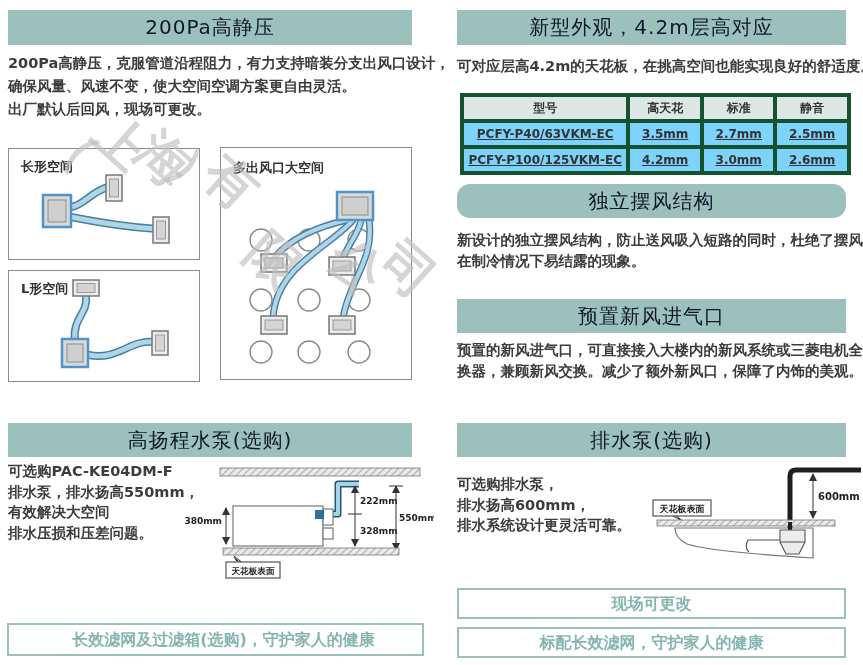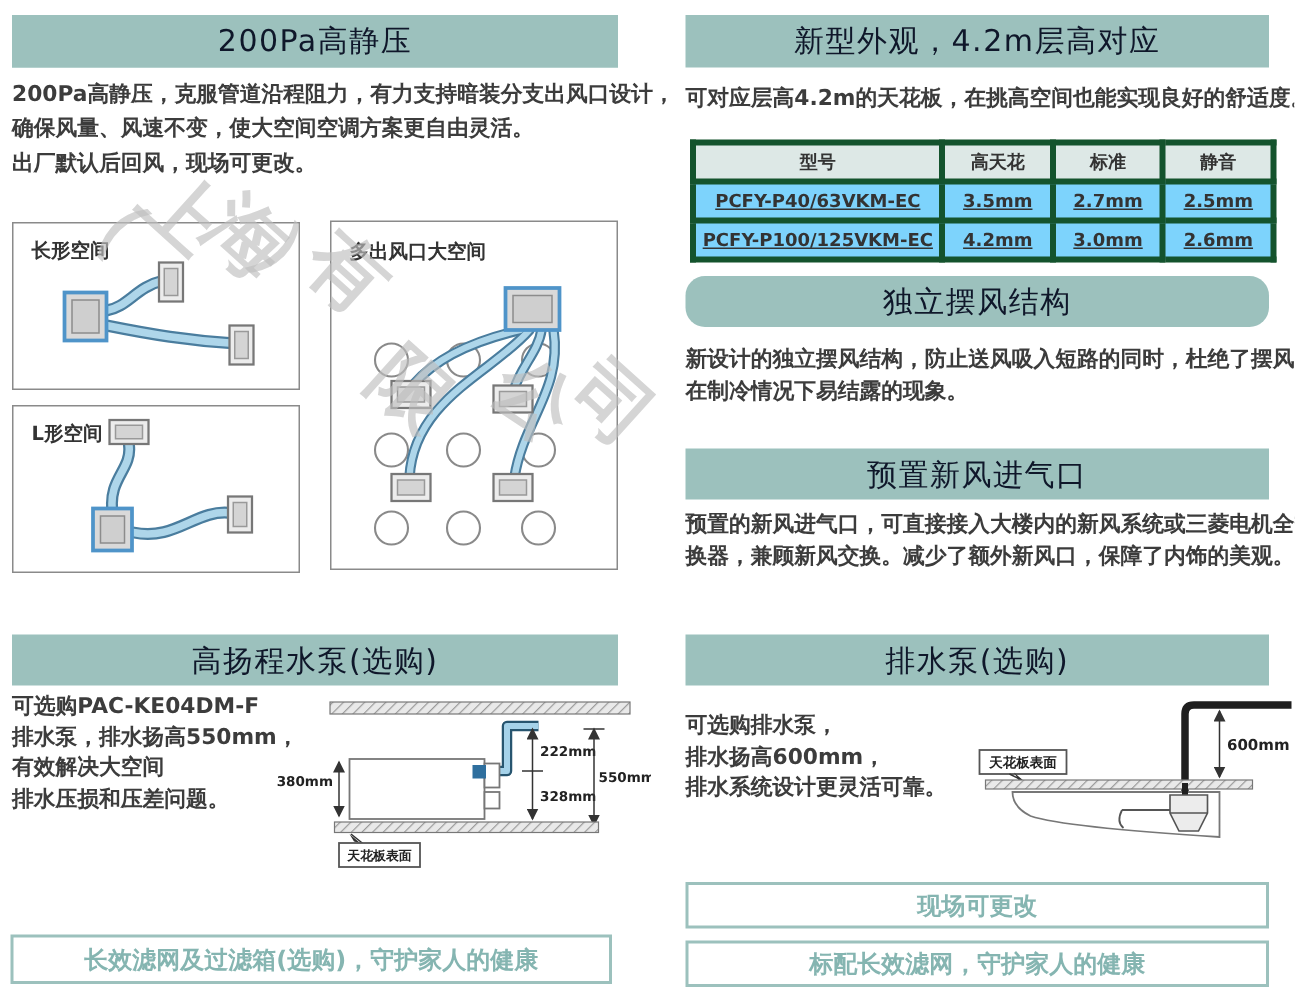--- a/index.html
+++ b/index.html
@@ -199,21 +199,21 @@
     </g>
     <rect x="45" y="86" width="176" height="7" fill="url(#hatch)" stroke="#777" stroke-width="0.8"></rect>
     <g>
       <path d="M62,100 L55,94 L58,99 Z" fill="#333"></path>
       <line x1="66" y1="102" x2="56" y2="94" stroke="#333" stroke-width="1"></line>
       <rect x="48" y="100" width="54" height="16" fill="#fff" stroke="#555" stroke-width="1.2"></rect>
       <text x="75" y="111.5" class="dim" text-anchor="middle" style="font-size:8.6px">天花板表面</text>
     </g>
   </svg>
 
-  <div class="abs outline-box" style="left:7px;top:623px;width:397px;height:29px;line-height:29px;">长效滤网及过滤箱(选购)，守护家人的健康</div>
+  <div class="abs outline-box" style="left:7px;top:623px;width:397px;height:29px;line-height:29px;padding-left:16px;">长效滤网及过滤箱(选购)，守护家人的健康</div>
 
   <div class="abs bar" style="left:457px;top:10px;width:389px;">新型外观，4.2m层高对应</div>
 
   <div class="abs para" style="left:457px;top:55px;width:400px;">
     <div>可对应层高4.2m的天花板，在挑高空间也能实现良好的舒适度。</div>
   </div>
 
   <table class="spec abs" style="left:460px;top:93px;">
     <colgroup>
         <col style="width:43%">

